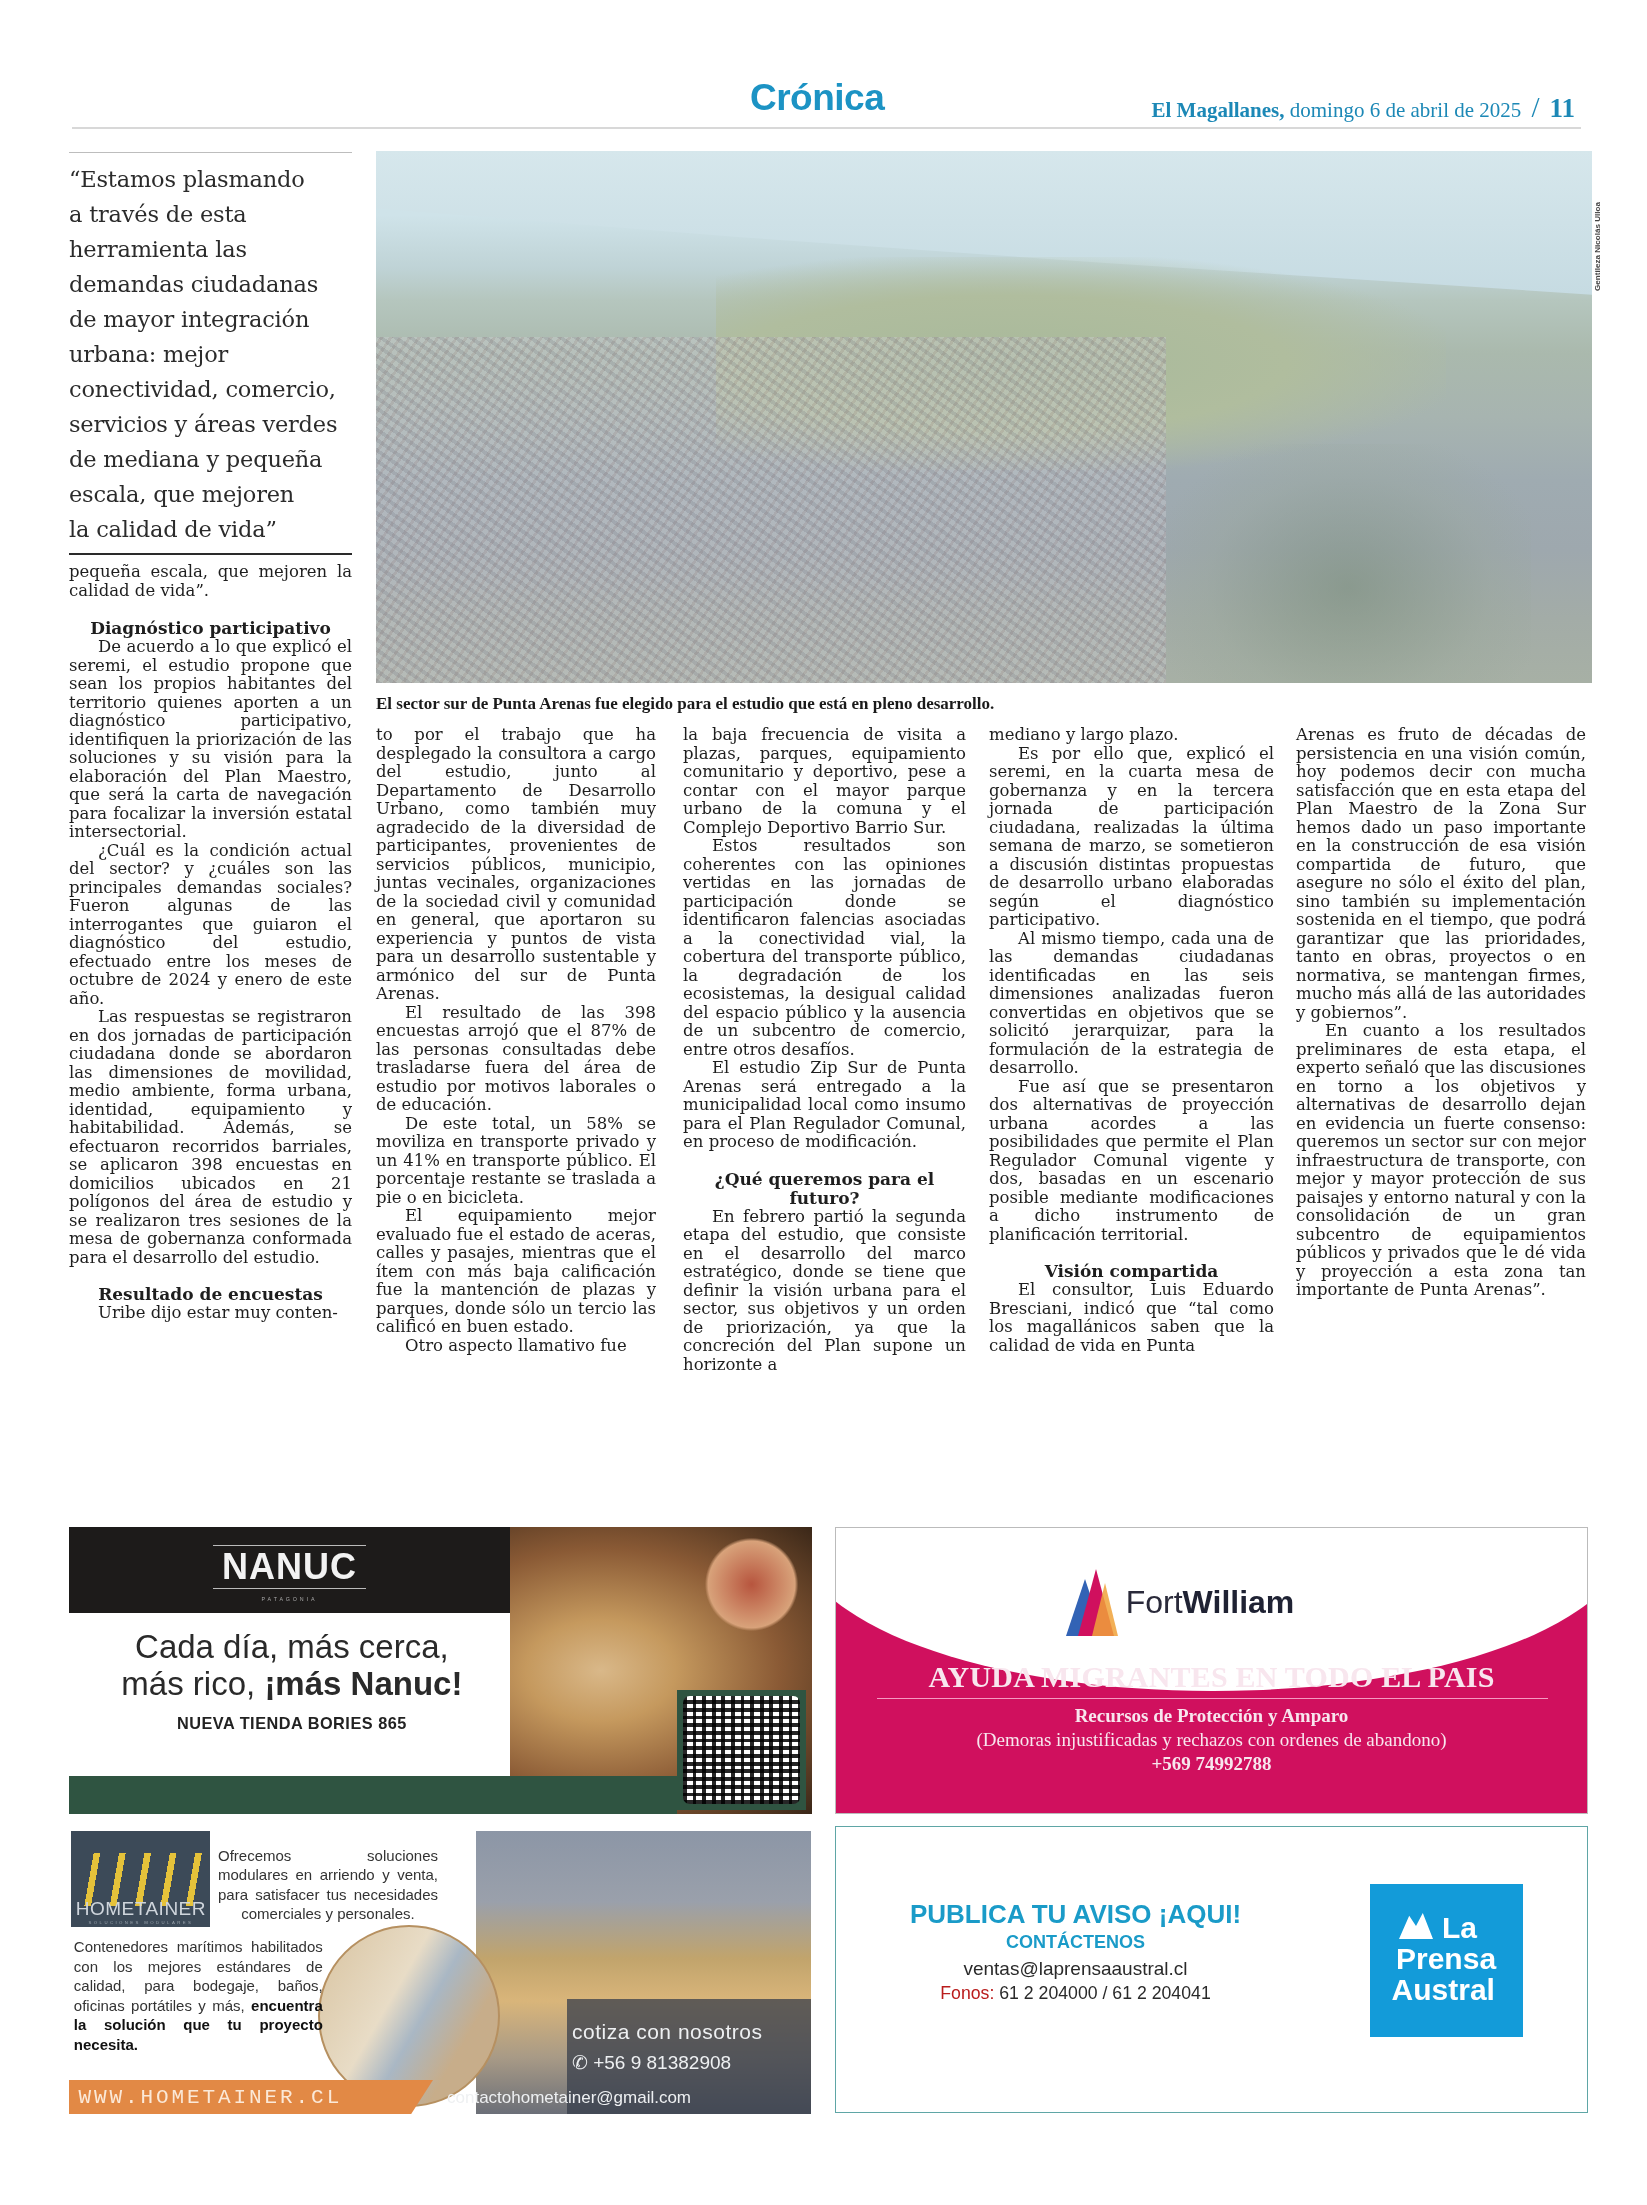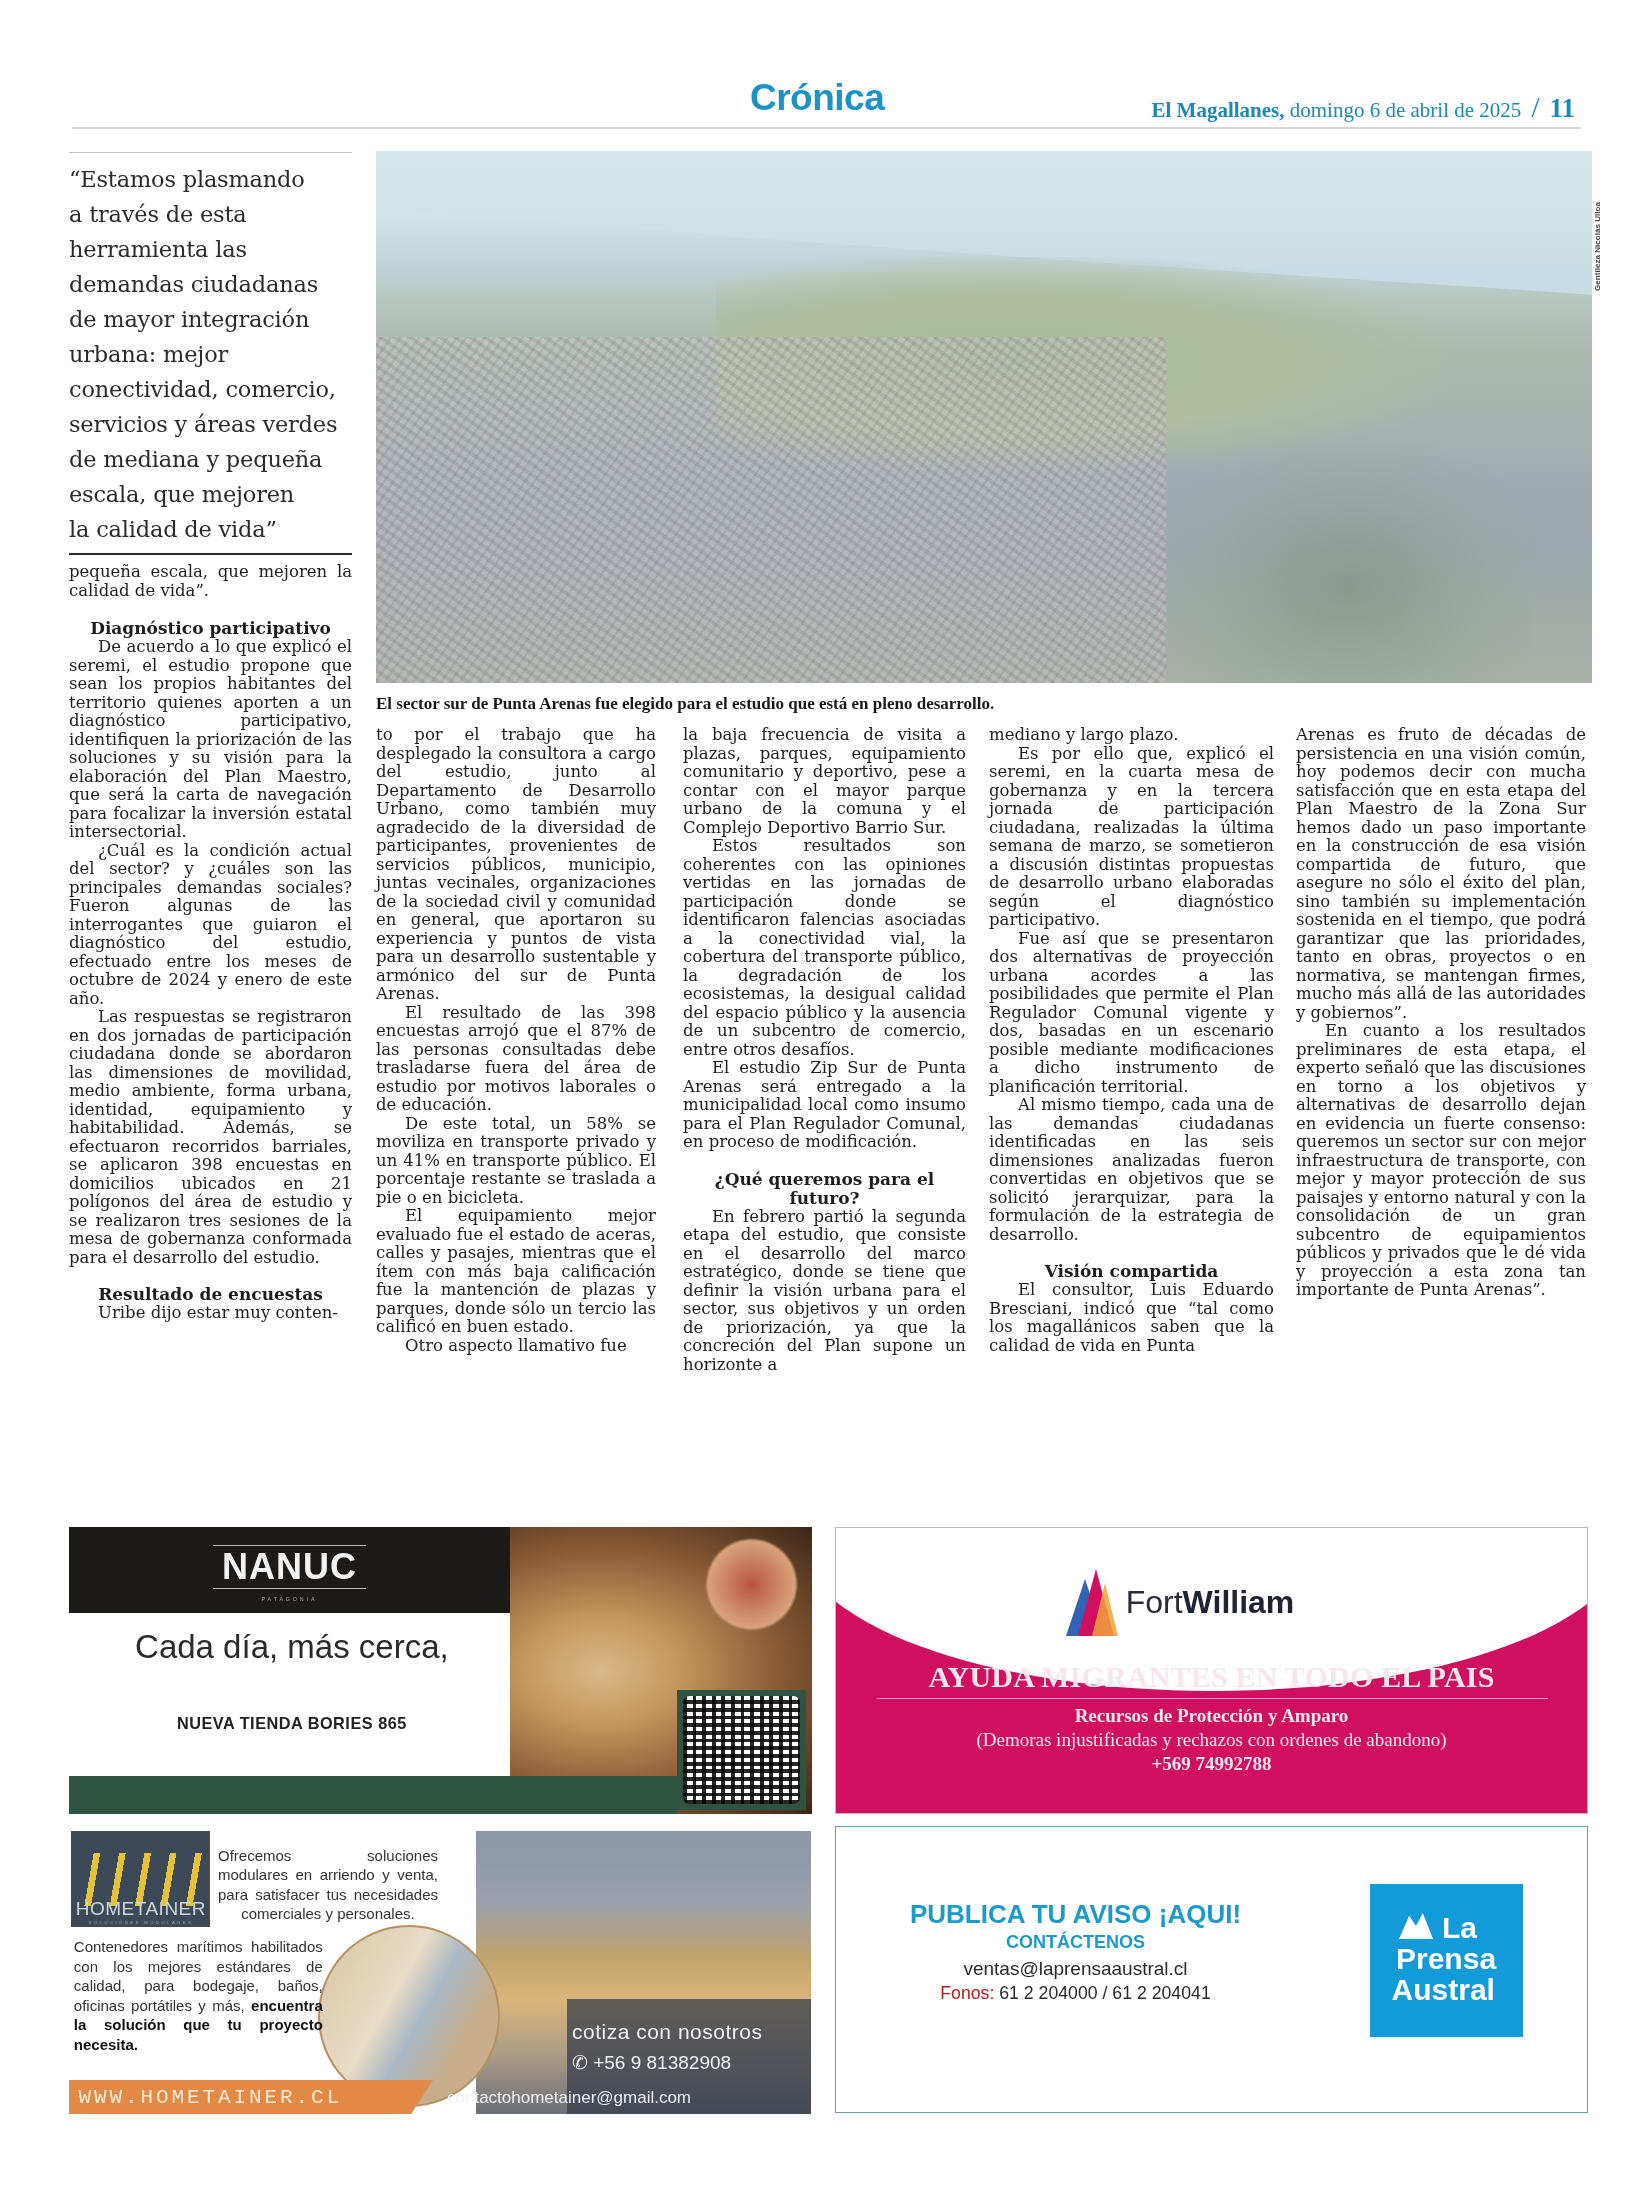--- a/index.html
+++ b/index.html
@@ -177,39 +177,40 @@
   <p class="noindent">la baja frecuencia de visita a plazas, parques, equipamiento comunitario y deportivo, pese a contar con el mayor parque urbano de la comuna y el Complejo Deportivo Barrio Sur.</p>
   <p>Estos resultados son coherentes con las opiniones vertidas en las jornadas de participación donde se identificaron falencias asociadas a la conectividad vial, la cobertura del transporte público, la degradación de los ecosistemas, la desigual calidad del espacio público y la ausencia de un subcentro de comercio, entre otros desafíos.</p>
   <p>El estudio Zip Sur de Punta Arenas será entregado a la municipalidad local como insumo para el Plan Regulador Comunal, en proceso de modificación.</p>
   <h3>¿Qué queremos para el futuro?</h3>
   <p>En febrero partió la segunda etapa del estudio, que consiste en el desarrollo del marco estratégico, donde se tiene que definir la visión urbana para el sector, sus objetivos y un orden de priorización, ya que la concreción del Plan supone un horizonte a</p>
 </div>
 
 <div class="col col4">
   <p class="noindent">mediano y largo plazo.</p>
   <p>Es por ello que, explicó el seremi, en la cuarta mesa de gobernanza y en la tercera jornada de participación ciudadana, realizadas la última semana de marzo, se sometieron a discusión distintas propuestas de desarrollo urbano elaboradas según el diagnóstico participativo.</p>
+  <p>Al mismo tiempo, cada una de las demandas ciudadanas identificadas en las seis dimensiones analizadas fueron convertidas en objetivos que se solicitó jerarquizar, para la formulación de la estrategia de desarrollo.</p>
   <p>Fue así que se presentaron dos alternativas de proyección urbana acordes a las posibilidades que permite el Plan Regulador Comunal vigente y dos, basadas en un escenario posible mediante modificaciones a dicho instrumento de planificación territorial.</p>
-  <p>Al mismo tiempo, cada una de las demandas ciudadanas identificadas en las seis dimensiones analizadas fueron convertidas en objetivos que se solicitó jerarquizar, para la formulación de la estrategia de desarrollo.</p>
   <h3>Visión compartida</h3>
   <p>El consultor, Luis Eduardo Bresciani, indicó que “tal como los magallánicos saben que la calidad de vida en Punta</p>
 </div>
 
 <div class="col col5">
   <p class="noindent">Arenas es fruto de décadas de persistencia en una visión común, hoy podemos decir con mucha satisfacción que en esta etapa del Plan Maestro de la Zona Sur hemos dado un paso importante en la construcción de esa visión compartida de futuro, que asegure no sólo el éxito del plan, sino también su implementación sostenida en el tiempo, que podrá garantizar que las prioridades, tanto en obras, proyectos o en normativa, se mantengan firmes, mucho más allá de las autoridades y gobiernos”.</p>
   <p>En cuanto a los resultados preliminares de esta etapa, el experto señaló que las discusiones en torno a los objetivos y alternativas de desarrollo dejan en evidencia un fuerte consenso: queremos un sector sur con mejor infraestructura de transporte, con mejor y mayor protección de sus paisajes y entorno natural y con la consolidación de un gran subcentro de equipamientos públicos y privados que le dé vida y proyección a esta zona tan importante de Punta Arenas”.</p>
 </div>
 
 <div class="ad ad-nanuc">
   <div class="nanuc-top">
     <div class="nanuc-logo">NANUC</div>
     <div class="nanuc-sub">PATAGONIA</div>
   </div>
   <div class="nanuc-food"></div>
   <div class="nanuc-tag">
     <div>Cada día, más cerca,</div>
+    <div><span>más rico, </span><span class="bold">¡más Nanuc!</span></div>
   </div>
   <div class="nanuc-store">NUEVA TIENDA BORIES 865</div>
   <div class="nanuc-strip">
     <span>Escanea el código y encuentra tu tienda más cercana :)</span>
   </div>
   <div class="nanuc-qr">
       <div class="qr"></div>
     </div>
 </div>
 

